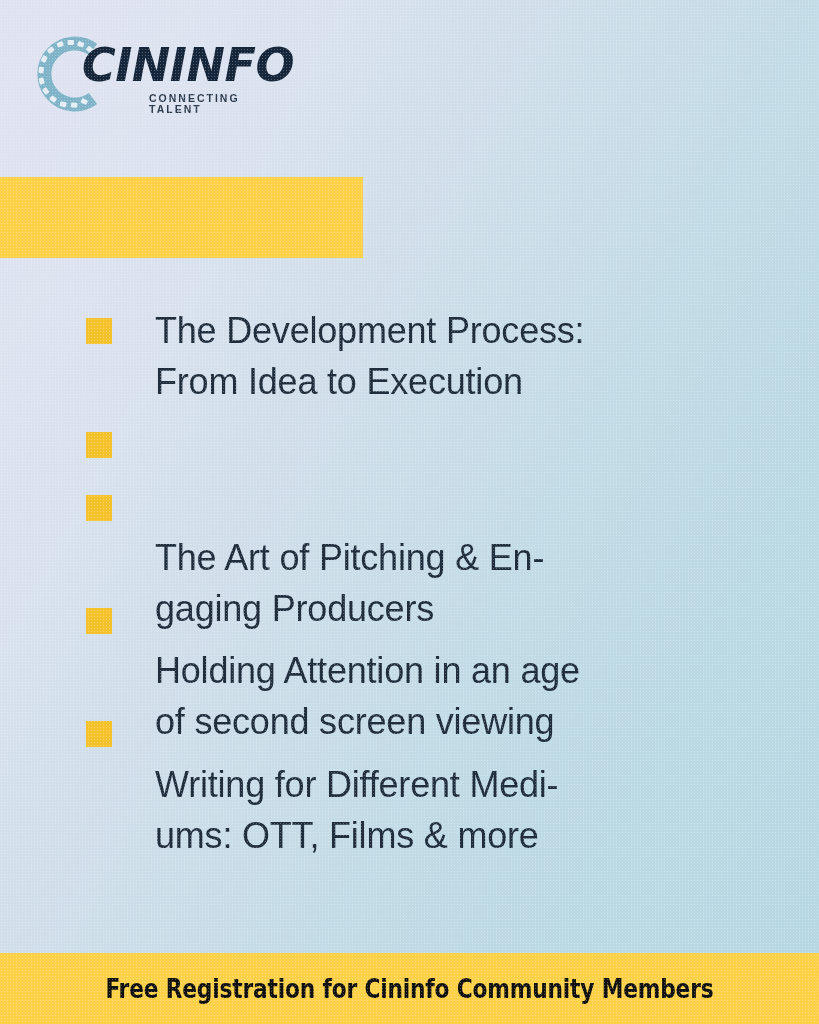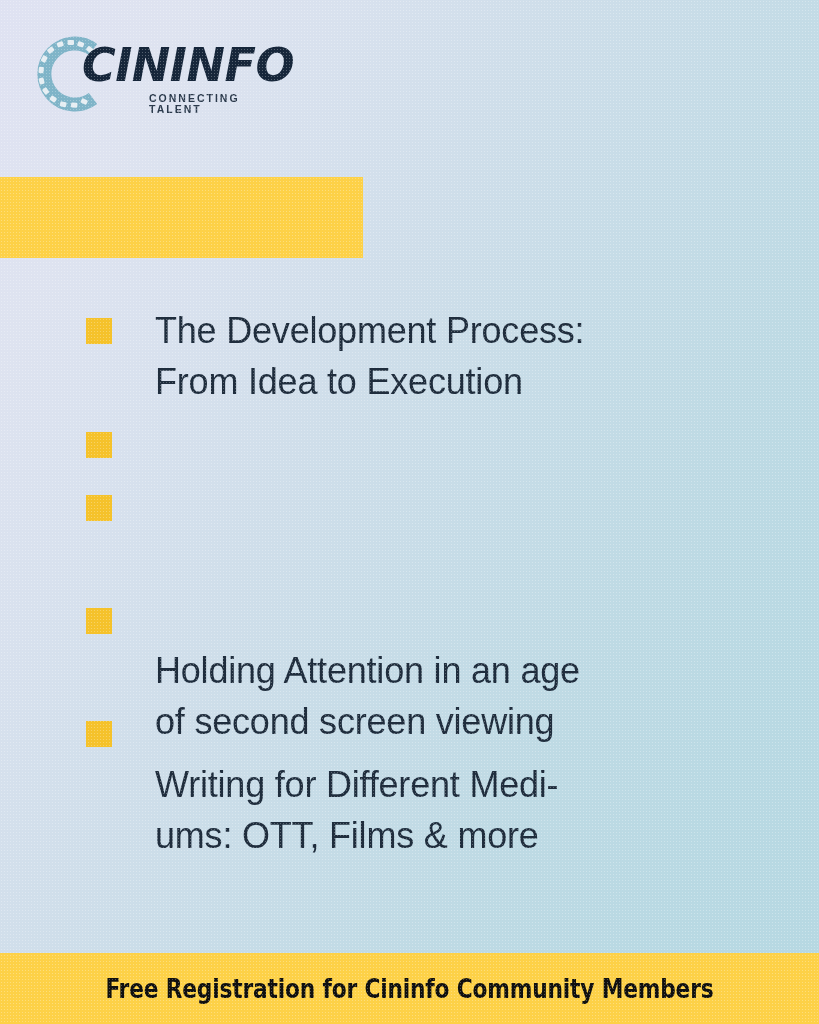--- a/index.html
+++ b/index.html
@@ -184,20 +184,22 @@
   <div id="heading-banner"></div>
 
   <div class="bullet-square" style="top:318px"></div>
   <div class="bullet-square" style="top:432px"></div>
   <div class="bullet-square" style="top:495px"></div>
   <div class="bullet-square" style="top:608px"></div>
   <div class="bullet-square" style="top:721px"></div>
 
   <div class="topic-text" style="top:305px">The Development Process:
 From Idea to Execution</div>
+  <div class="topic-text" style="top:532px">The Art of Pitching &amp; En-
+gaging Producers</div>
   <div class="topic-text" style="top:645px">Holding Attention in an age
 of second screen viewing</div>
   <div class="topic-text" style="top:759px">Writing for Different Medi-
 ums: OTT, Films &amp; more</div>
 
   <div id="footer-banner"></div>
   <div id="footer-text">Free Registration for Cininfo Community Members</div>
 
   <div id="grain"></div>
 </div>

